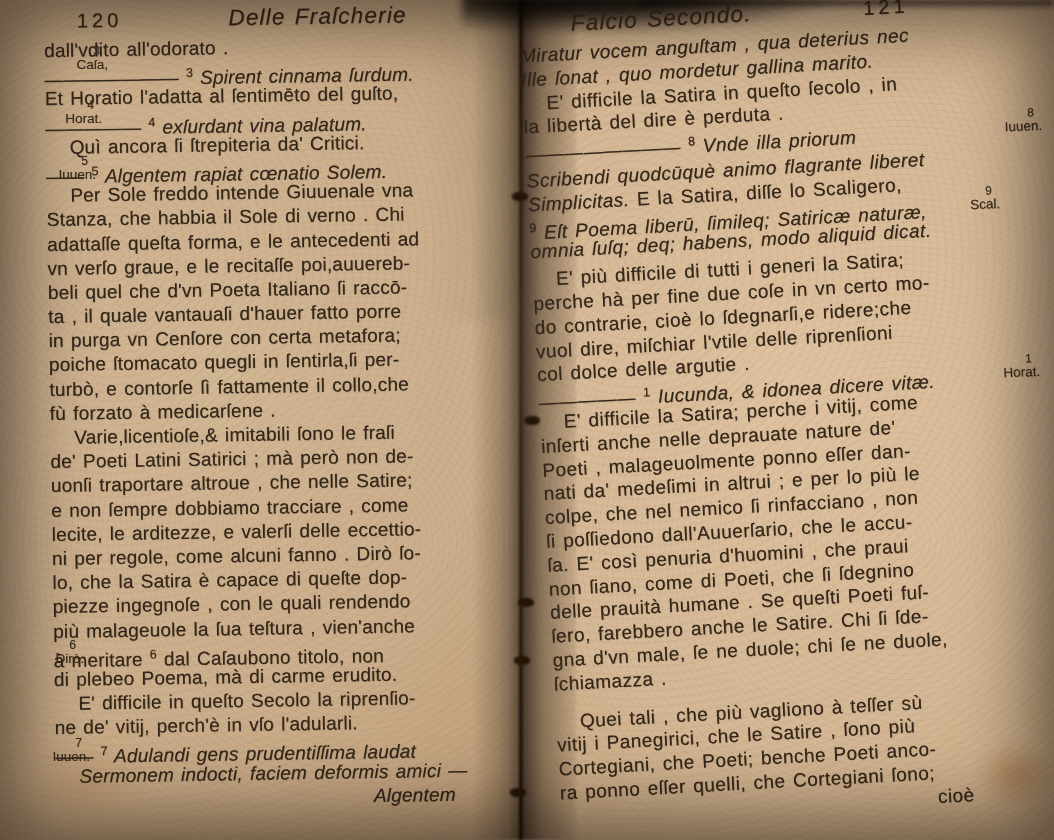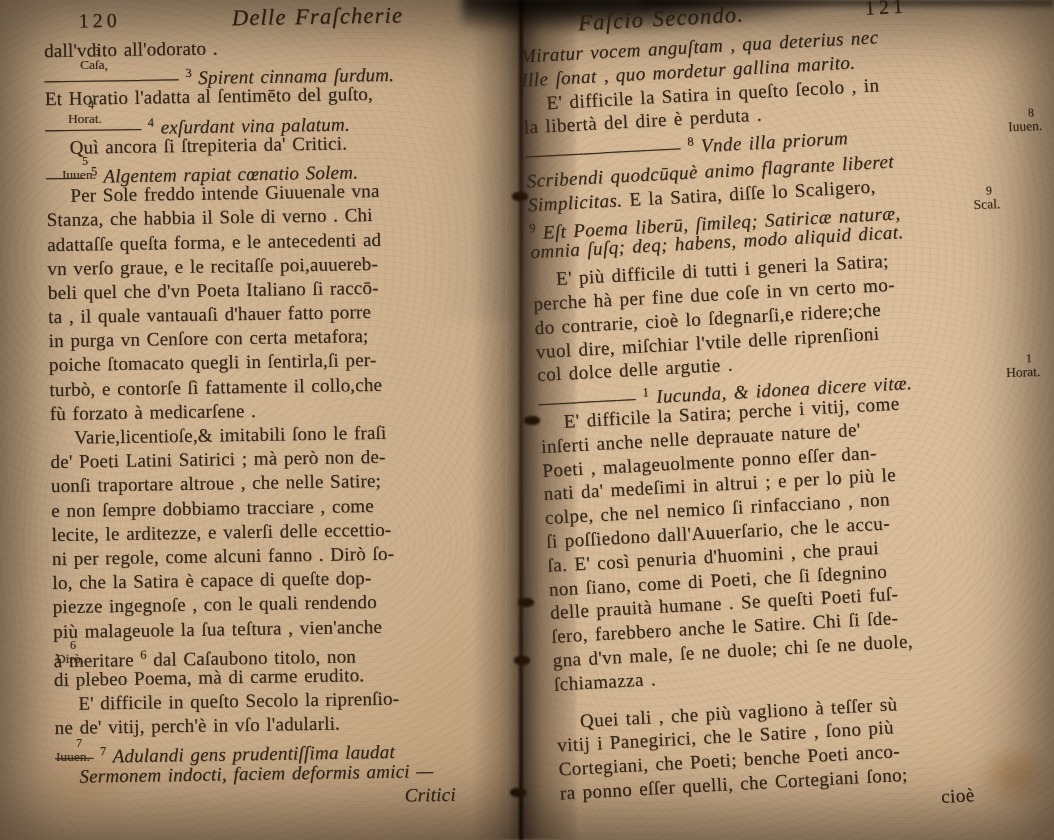--- a/index.html
+++ b/index.html
@@ -1,19 +1,19 @@
 <!DOCTYPE html>
 <html><head>
 <meta charset="utf-8">
 <style>
   html,body{margin:0;padding:0;background:#0b0806;}
   .scene{
     position:relative;width:1054px;height:840px;overflow:hidden;
     background:#0b0806;
-    font-family:Liberation Serif, serif;
+    font-family:Liberation Sans, sans-serif;
   }
   
   .page-left{
     position:absolute;left:-8px;top:-10px;width:520px;height:862px;
     background:
       radial-gradient(125% 92% at 42% 44%, #d2b795 0%, #cbae8b 42%, #bfa07c 66%, #a78968 85%, #8d7156 100%);
     transform:rotate(.5deg);
   }
   .page-right{
     position:absolute;left:505px;top:-8px;width:556px;height:858px;
@@ -158,21 +158,21 @@
         <div class="line"><span>ni per regole, come alcuni fanno . Dirò ſo-</span></div>
         <div class="line"><span>lo, che la Satira è capace di queſte dop-</span></div>
         <div class="line"><span>piezze ingegnoſe , con le quali rendendo</span></div>
         <div class="line"><span>più malageuole la ſua teſtura , vien'anche</span></div>
         <div class="line"><span>à meritare </span><span class="sup">6</span><span> dal Caſaubono titolo, non</span></div>
         <div class="line"><span>di plebeo Poema, mà di carme erudito.</span></div>
         <div class="line" style="padding-left: 24px;"><span>E' difficile in queſto Secolo la riprenſio-</span></div>
         <div class="line"><span>ne de' vitij, perch'è in vſo l'adularli.</span></div>
         <div class="line"><span>—— </span><span class="sup">7</span><span class="it"> Adulandi gens prudentiſſima laudat</span></div>
         <div class="line" style="padding-left: 24px;"><span class="it">Sermonem indocti, faciem deformis amici —</span></div>
-        <div class="line right"><span class="it">Critici</span></div>
+        <div class="line right"><span class="it">Algentem</span></div>
       </div>
   </div>
 
   <div class="text-block text-right">
     <div class="header header-right">
       <span class="runtitle">Faſcio Secondo.</span>
       <span class="pagenum">121</span>
     </div>
     <div>
         <div class="line"><span class="it">Miratur vocem anguſtam , qua deterius nec</span></div>

